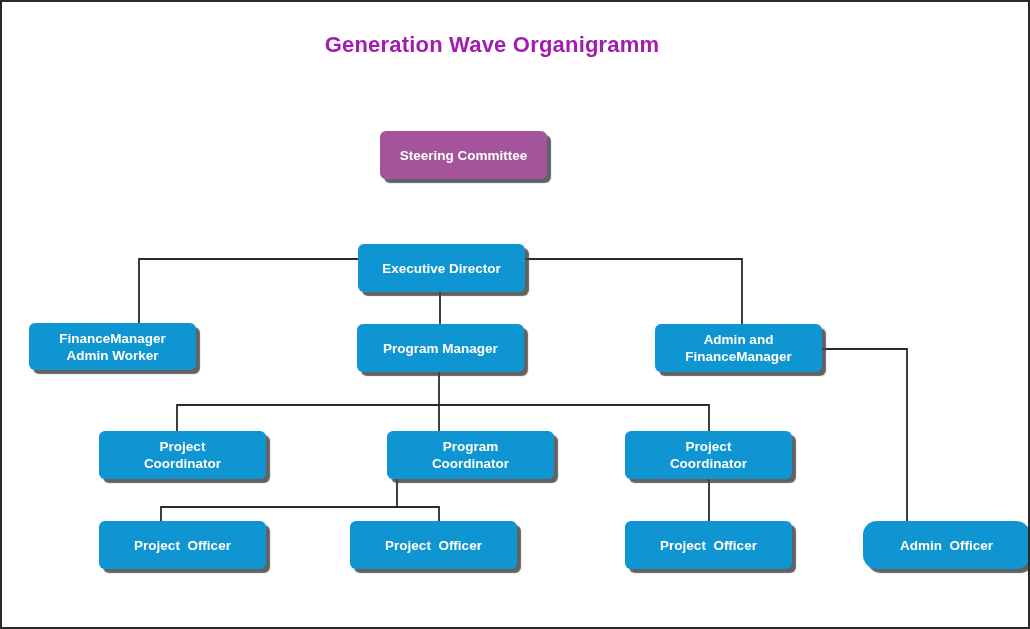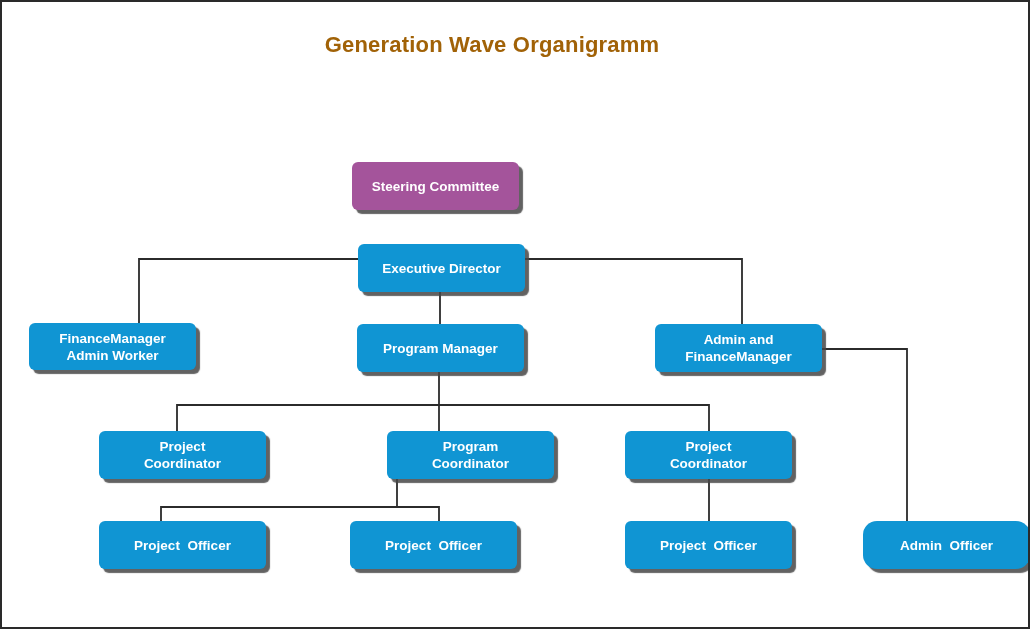--- a/index.html
+++ b/index.html
@@ -14,21 +14,21 @@
     overflow: hidden;
   }
   .title {
     position: absolute;
     top: 30px;
     left: 0;
     width: 980px;
     text-align: center;
     font-size: 22px;
     font-weight: bold;
-    color: #a16207;
+    color: #a21caf;
     letter-spacing: 0.2px;
   }
   .lines {
     position: absolute;
     inset: 0;
     width: 100%;
     height: 100%;
   }
   .node {
     position: absolute;
@@ -44,21 +44,21 @@
     justify-content: center;
     color: var(--node-text, #ffffff);
     font-size: 13.5px;
     font-weight: bold;
     line-height: 17px;
     text-align: center;
   }
   .node.purple { background: var(--node-purple, #A4549B); }
   .node span { white-space: pre-wrap; }
 
-  .n-steering            { left: 350px; top: 129px; margin-top: 31px; }
+  .n-steering            { left: 378px; top: 129px; }
   .n-executive           { left: 356px; top: 242px; }
   .n-ipw                 { left: 27px;  top: 321px; height: 47px; }
   .n-program-manager     { left: 355px; top: 322px; }
   .n-admin-finance       { left: 653px; top: 322px; }
   .n-project-coord-1     { left: 97px;  top: 429px; }
   .n-program-coord       { left: 348px; top: 429px; margin-left: 37px; }
   .n-project-coord-2     { left: 623px; top: 429px; }
   .n-project-officer-1   { left: 97px;  top: 519px; }
   .n-project-officer-2   { left: 348px; top: 519px; }
   .n-project-officer-3   { left: 623px; top: 519px; }

